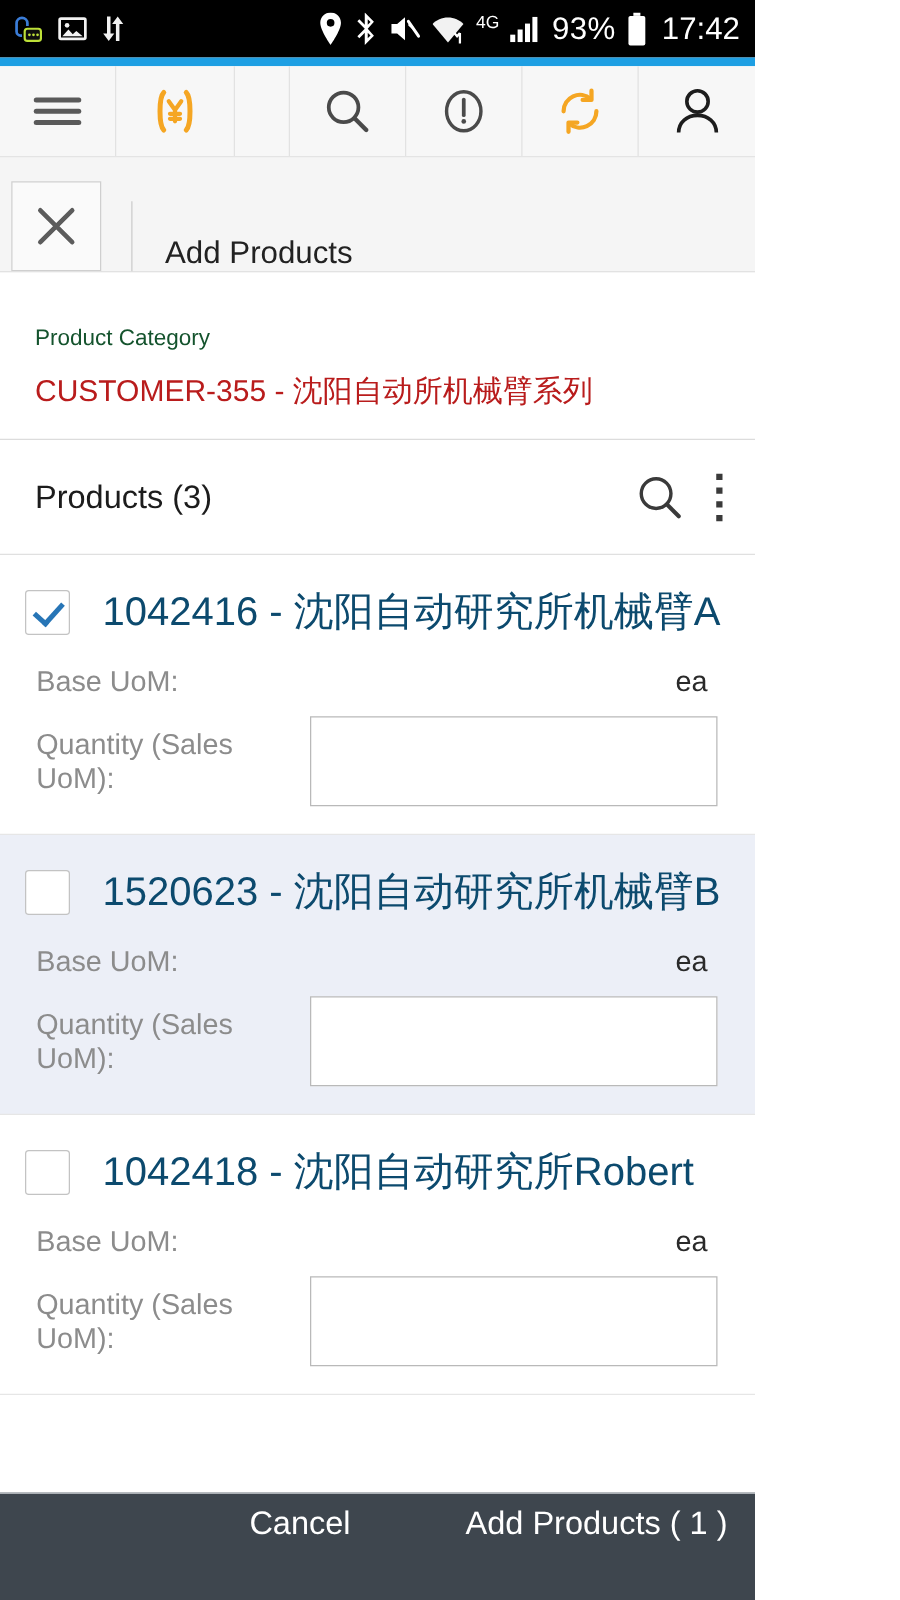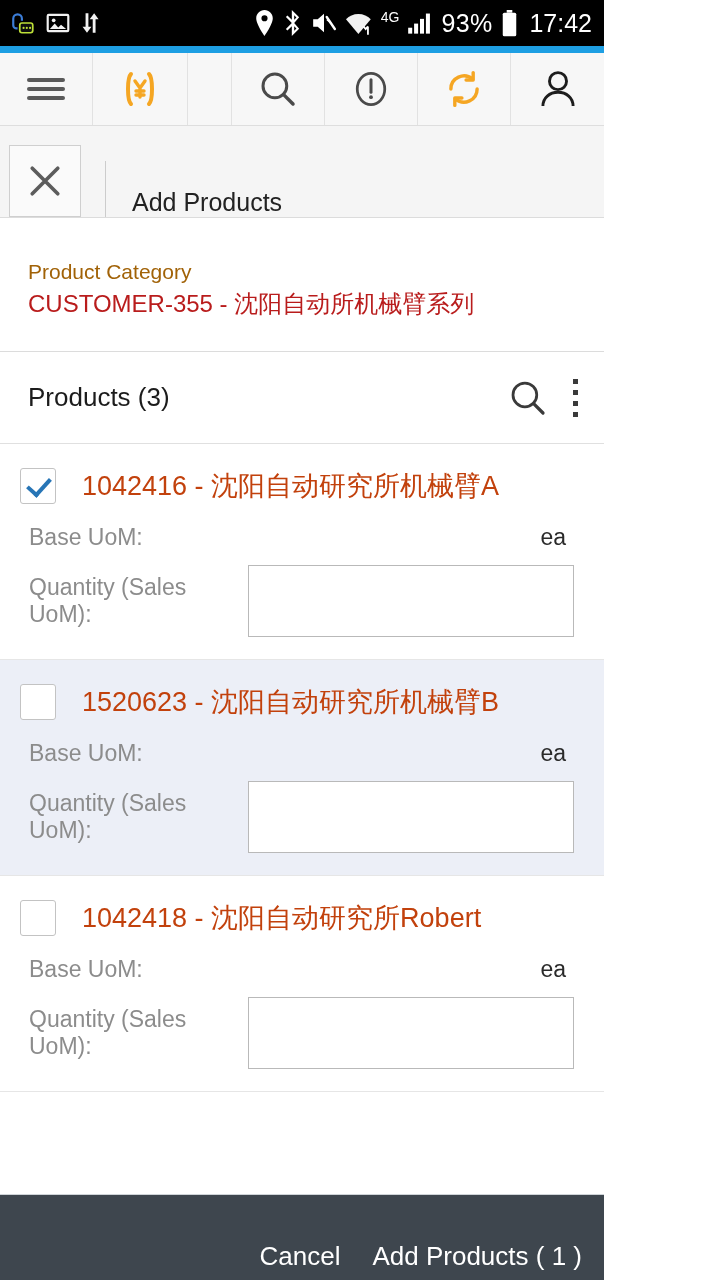--- a/index.html
+++ b/index.html
@@ -54,21 +54,21 @@
   }
   .hdr-divider { width: 1px; height: 56px; background: #cccccc; margin: 0 26px 0 24px; }
   .hdr-title { font-size: 25px; color: #222222; }
 
   
   .categoryblock {
     flex: 0 0 134px; background: #ffffff;
     border-bottom: 1px solid #dcdcdc;
     padding: 42px 0 0 28px;
   }
-  .cat-label { font-size: 21px; color: #a16207; margin-bottom: 4px; }
+  .cat-label { font-size: 18px; color: #14532d; margin-bottom: 16px; }
   .cat-value { font-size: 24px; color: #b91c1c; }
 
   
   .productsbar {
     flex: 0 0 92px; background: #ffffff; border-bottom: 1px solid #e0e0e0;
     display: flex; align-items: center; padding: 0 12px 0 28px;
   }
   .products-title { font-size: 26px; color: #1c1c1c; flex: 1 1 auto; }
   .pb-icon { width: 62px; display: flex; align-items: center; justify-content: center; }
   .kebab { display: flex; flex-direction: column; gap: 6px; align-items: center; padding: 6px 14px; }
@@ -81,37 +81,37 @@
   .prow-top { display: flex; align-items: center; gap: 26px; margin-bottom: 20px; }
   .cbox {
     width: 36px; height: 36px; border: 1px solid #c3c3c3; border-radius: 3px;
     background: #ffffff; flex: 0 0 36px; position: relative;
   }
   .cbox.checked::after {
     content: ""; position: absolute; left: 11px; top: 4px;
     width: 10px; height: 19px; border: solid #2775b6; border-width: 0 4px 4px 0;
     transform: rotate(42deg);
   }
-  .pname { font-size: 27px; color: #c2410c; }
+  .pname { font-size: 32px; color: #0c4a6e; }
   .prow-line { display: flex; align-items: center; padding: 0 10px 0 9px; }
   .plabel { font-size: 23px; color: #8c8c8c; flex: 1 1 auto; }
   .pvalue { font-size: 23px; color: #2a2a2a; padding-right: 8px; }
   .prow-qty { display: flex; align-items: center; padding: 14px 10px 0 9px; }
   .qtyinput {
     width: 336px; height: 72px; border: 1px solid #b9b9b9; background: #ffffff;
     font-size: 23px; padding: 0 12px; color: #1b1b1b; outline: none;
     font-family: "Liberation Sans", sans-serif; border-radius: 0;
   }
   .qtyinput.alt { background: #ffffff; }
 
   
   .footer {
     flex: 0 0 86px; background: #3e464e;
-    display: flex; align-items: flex-end; justify-content: flex-end;
-    padding-right: 18px; gap: 24px;
+    display: flex; align-items: flex-start; justify-content: flex-end;
+    padding-right: 18px; gap: 84px;
     border-top: 1px solid #cfd4d8;
   }
   .footer-btn { font-size: 26px; color: #ffffff; background: transparent; border: none;
     font-family: "Liberation Sans", sans-serif; cursor: pointer; padding: 8px 4px; }
 </style>
 </head>
 <body>
 
 <div class="screen">
 

